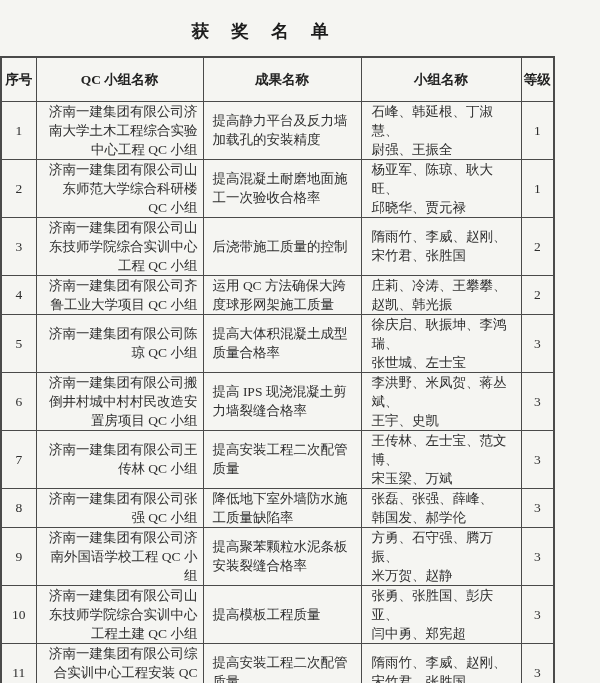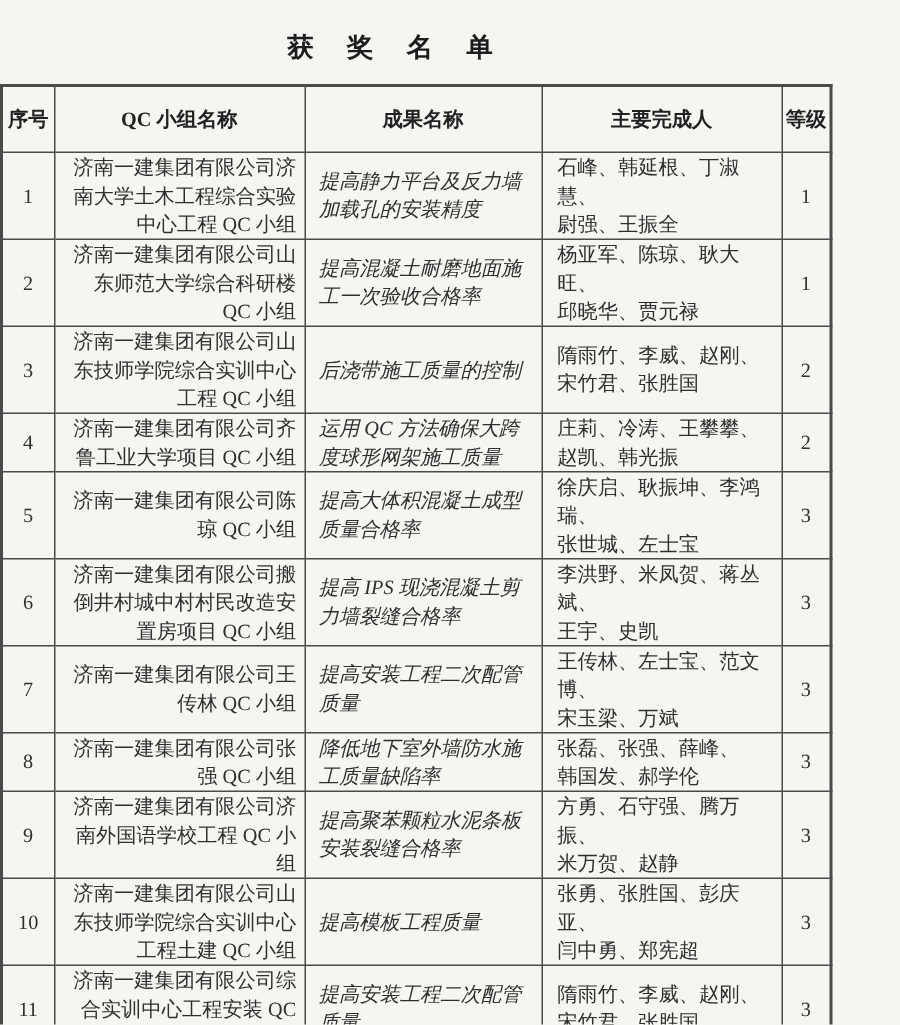--- a/index.html
+++ b/index.html
@@ -50,21 +50,21 @@
   }
   th {
     font-weight: bold;
     text-align: center;
     padding: 1px 2px;
     color: #222;
   }
   thead tr { height: 44px; }
   td.c0 { text-align: center; padding: 0 2px; }
   td.c1 { padding: 0 5px 0 8px; text-align: right; }
-  td.c2 { padding: 0 3px 0 9px; font-style: italic; }
+  td.c2 { padding: 0 3px 0 9px; }
   td.c3 { padding: 0 3px 0 10px; white-space: pre-line; }
   td.c4 { text-align: center; padding: 0 2px; }
 </style>
 </head>
 <body>
 
 <div class="page">
   <h1 class="doc-title">获 奖 名 单</h1>
 
   <table class="awards">
@@ -73,21 +73,21 @@
       <col style="width:167px">
       <col style="width:158px">
       <col style="width:160px">
       <col style="width:33px">
     </colgroup>
     <thead>
       <tr>
           <th>序号</th>
           <th>QC 小组名称</th>
           <th>成果名称</th>
-          <th>主要完成人</th>
+          <th>小组名称</th>
           <th>等级</th>
         </tr>
     </thead>
     <tbody>
         <tr>
           <td class="c0">1</td>
           <td class="c1">济南一建集团有限公司济南大学土木工程综合实验中心工程 QC 小组</td>
           <td class="c2">提高静力平台及反力墙加载孔的安装精度</td>
           <td class="c3">石峰、韩延根、丁淑慧、
 尉强、王振全</td>

